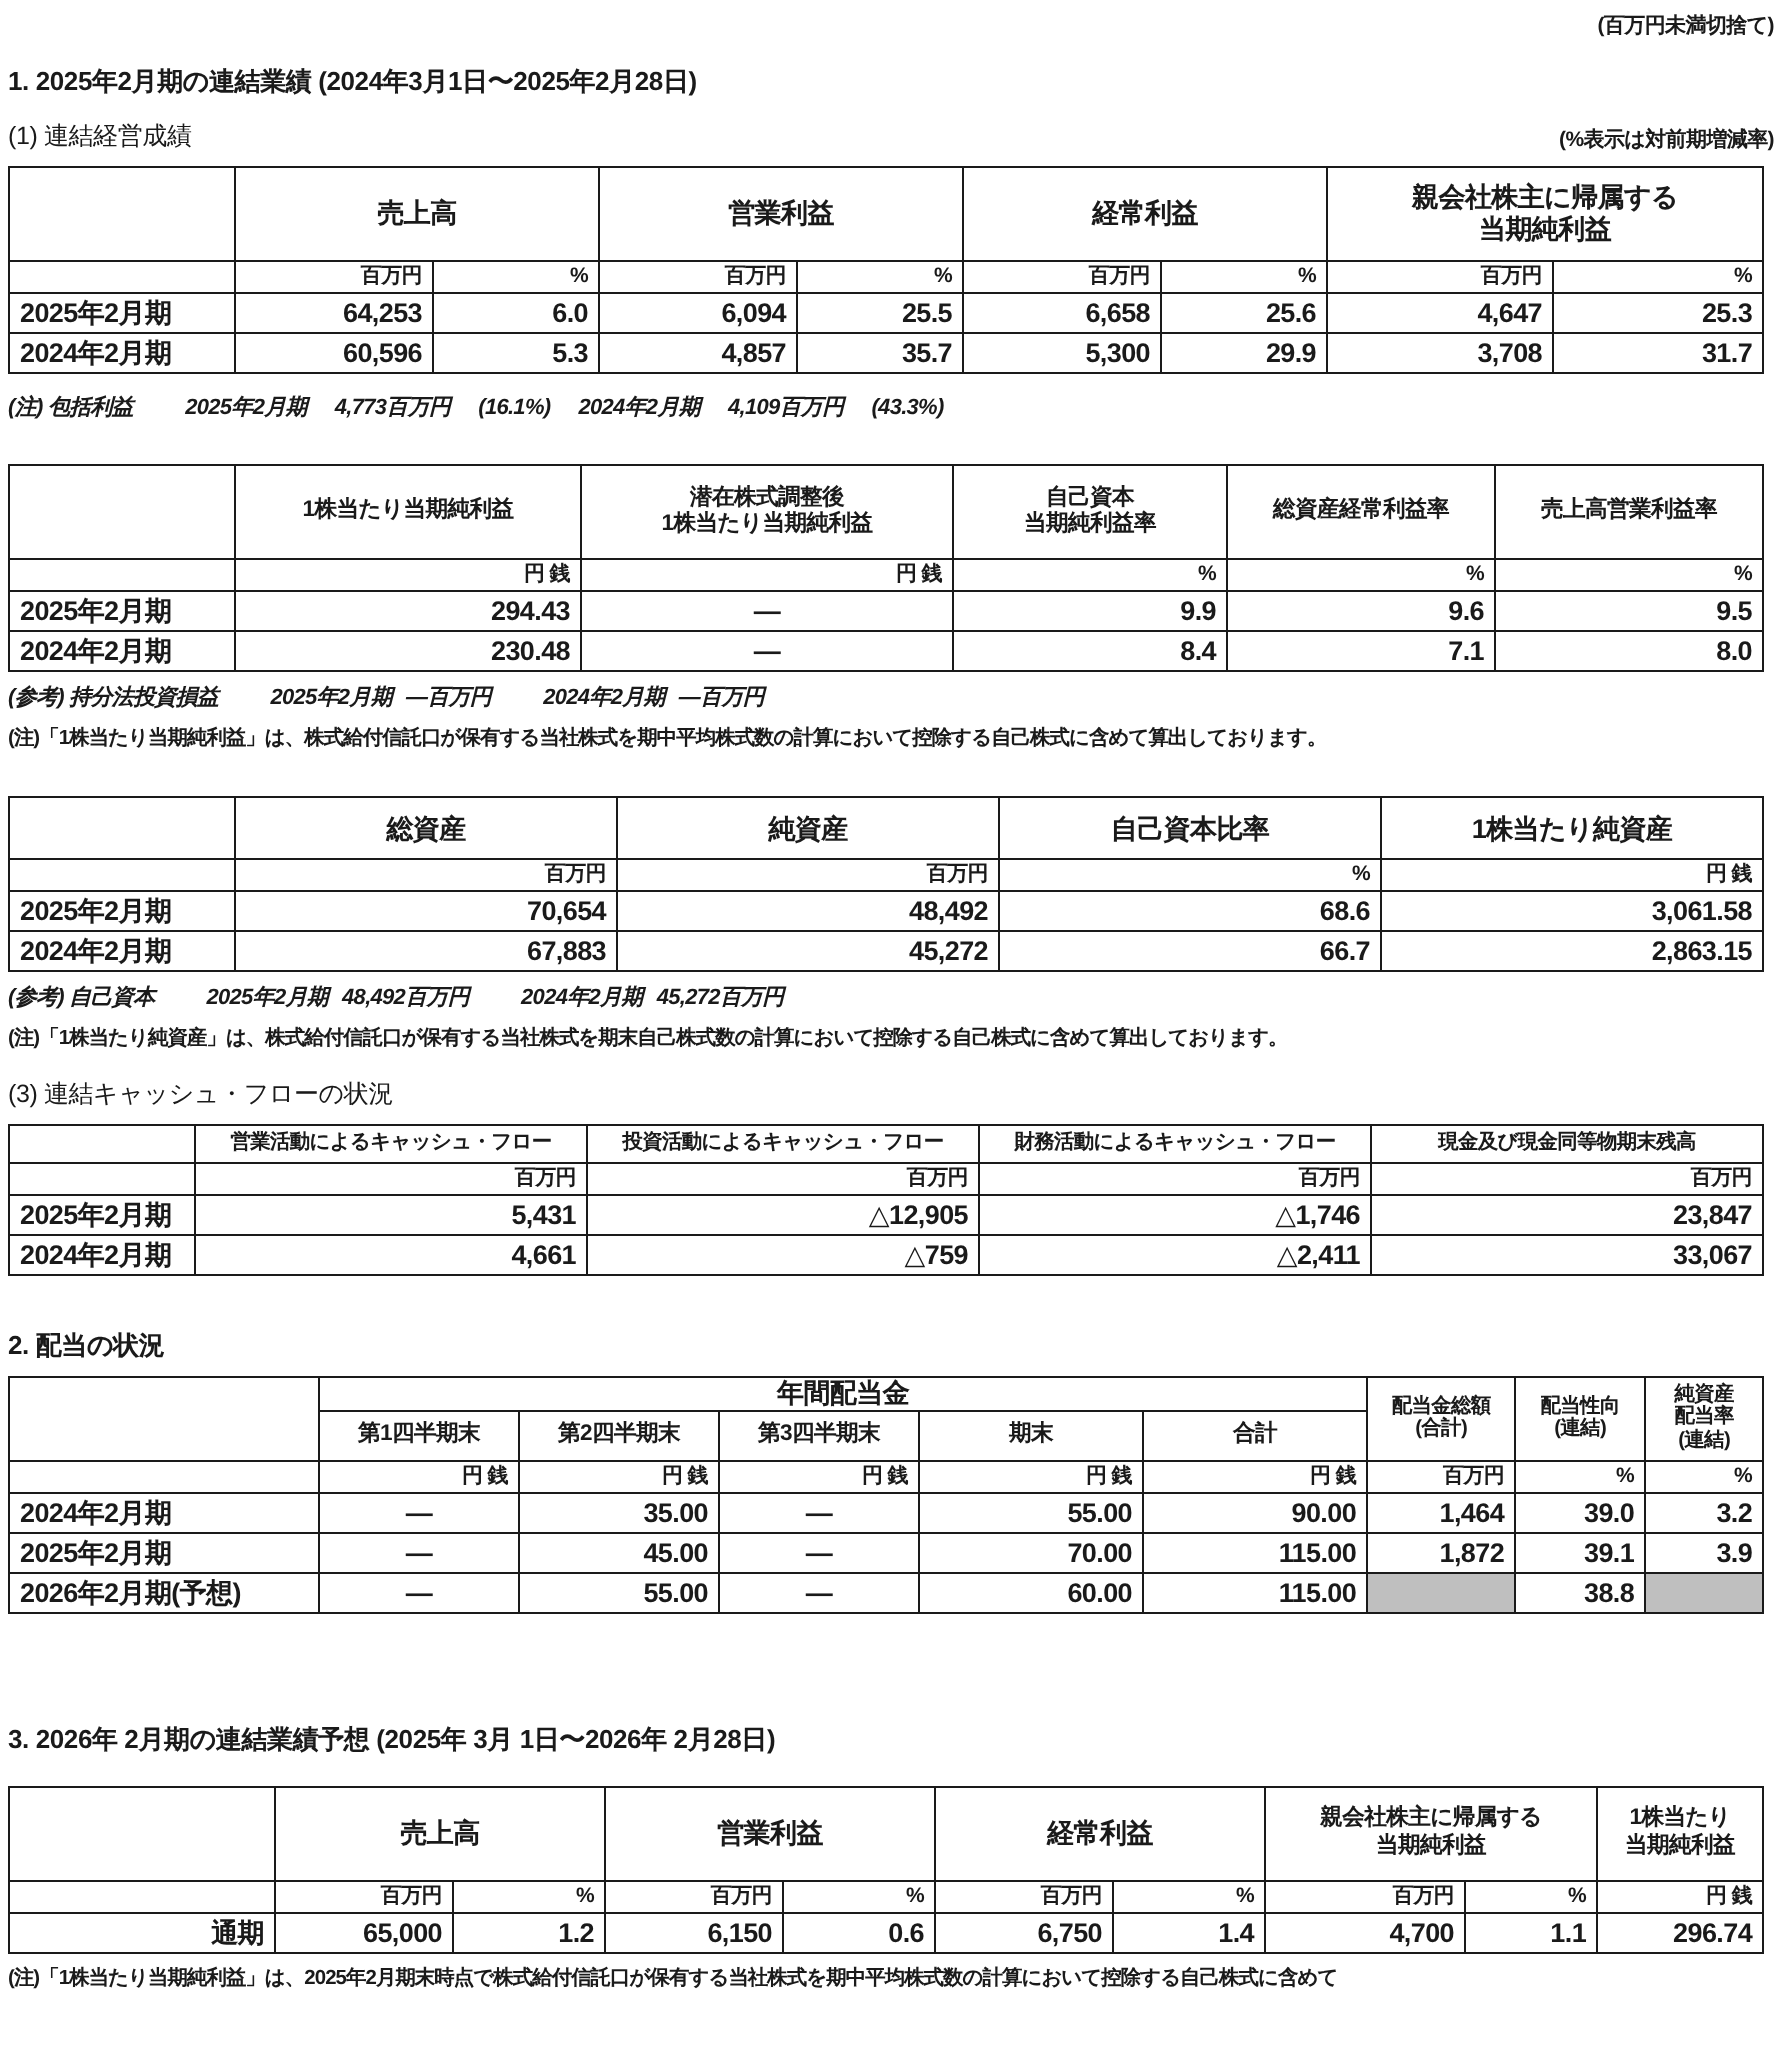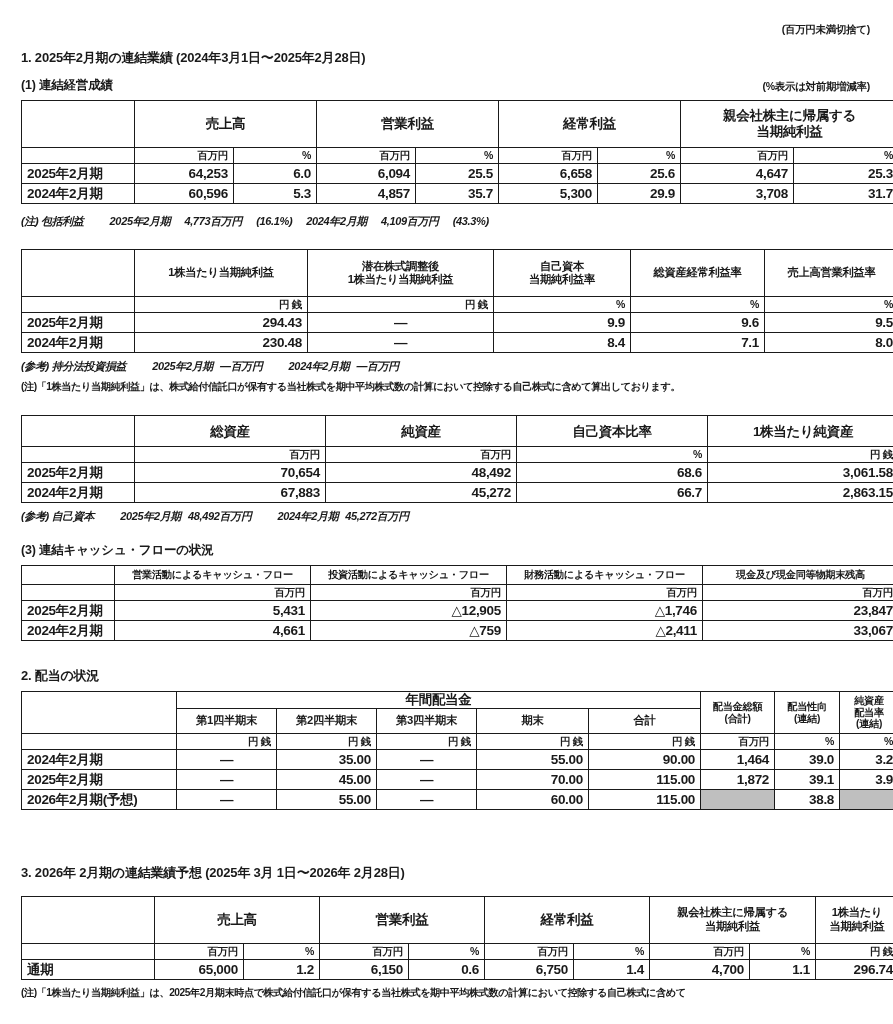--- a/index.html
+++ b/index.html
@@ -13,42 +13,42 @@
     font-family: "Liberation Sans", "DejaVu Sans", sans-serif;
     color: #1a1a1a;
     font-size: 12px;
     position: relative;
     overflow: hidden;
   }
   .page {
     position: relative;
     width: 893px;
     height: 736px;
-    padding: 17px;
+    padding: 0;
     box-sizing: border-box;
   }
 
   
   .note-right {
     text-align: right;
     font-size: 10.5px;
     font-weight: bold;
     letter-spacing: -0.3px;
     padding-right: 6px;
   }
   .section-title {
     font-size: 13px;
     font-weight: bold;
     letter-spacing: -0.2px;
     margin: 0;
     padding-left: 4px;
   }
   .sub-title {
     font-size: 12.5px;
-    font-weight: bold;
+    font-weight: normal;
     letter-spacing: -0.2px;
     padding-left: 4px;
   }
   .note-line {
     font-size: 11px;
     font-weight: bold;
     letter-spacing: -0.35px;
     padding-left: 4px;
     line-height: 1.35;
     font-style: italic;
@@ -118,21 +118,21 @@
     line-height: 19px;
   }
   .lbl {
     text-align: left;
     font-size: 13.5px;
     letter-spacing: -0.5px;
     height: 19px;
     line-height: 19px;
   }
   .lbl-c {
-    text-align: left;
+    text-align: right;
     font-size: 13.5px;
     letter-spacing: -0.5px;
     height: 19px;
     line-height: 19px;
   }
   .dash {
     text-align: center;
     font-size: 13.5px;
     height: 19px;
     line-height: 19px;
@@ -348,20 +348,21 @@
 
   <div class="spacer-6"></div>
   <div class="note-line row-flex">
     <span>(参考) 自己資本</span>
     <span class="gap-l">2025年2月期</span>
     <span class="gap-s">48,492百万円</span>
     <span class="gap-l">2024年2月期</span>
     <span class="gap-s">45,272百万円</span>
   </div>
   <div class="spacer-6"></div>
+  <div class="note-small">(注)「1株当たり純資産」は、株式給付信託口が保有する当社株式を期末自己株式数の計算において控除する自己株式に含めて算出しております。</div>
 
   <div class="spacer-12"></div>
   <div class="sub-title">(3) 連結キャッシュ・フローの状況</div>
   <div class="spacer-6"></div>
 
   <table class="fin">
     <colgroup>
       <col style="width:93px">
         <col style="width:196px">
         <col style="width:196px">

